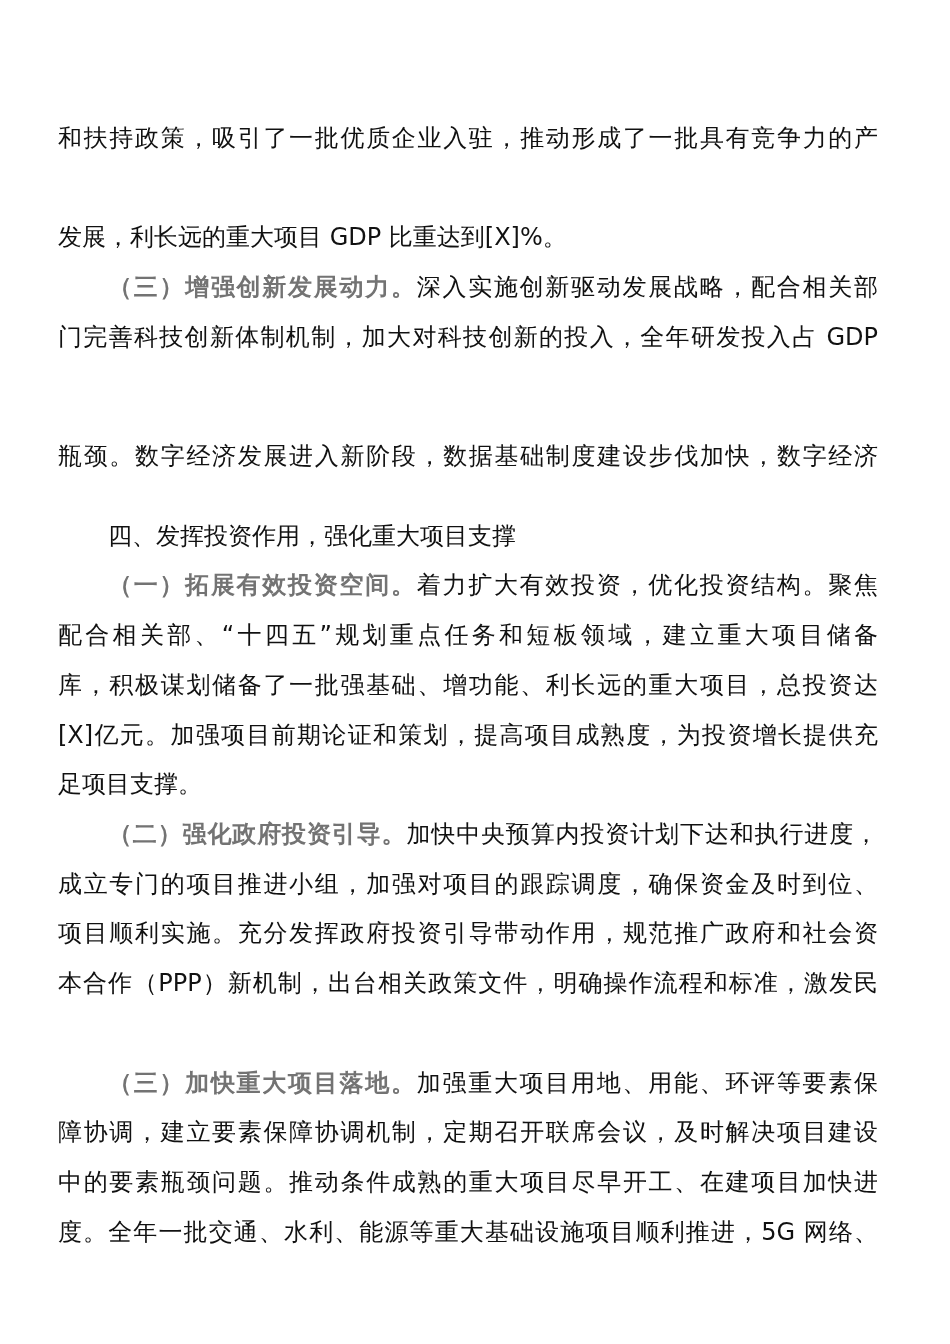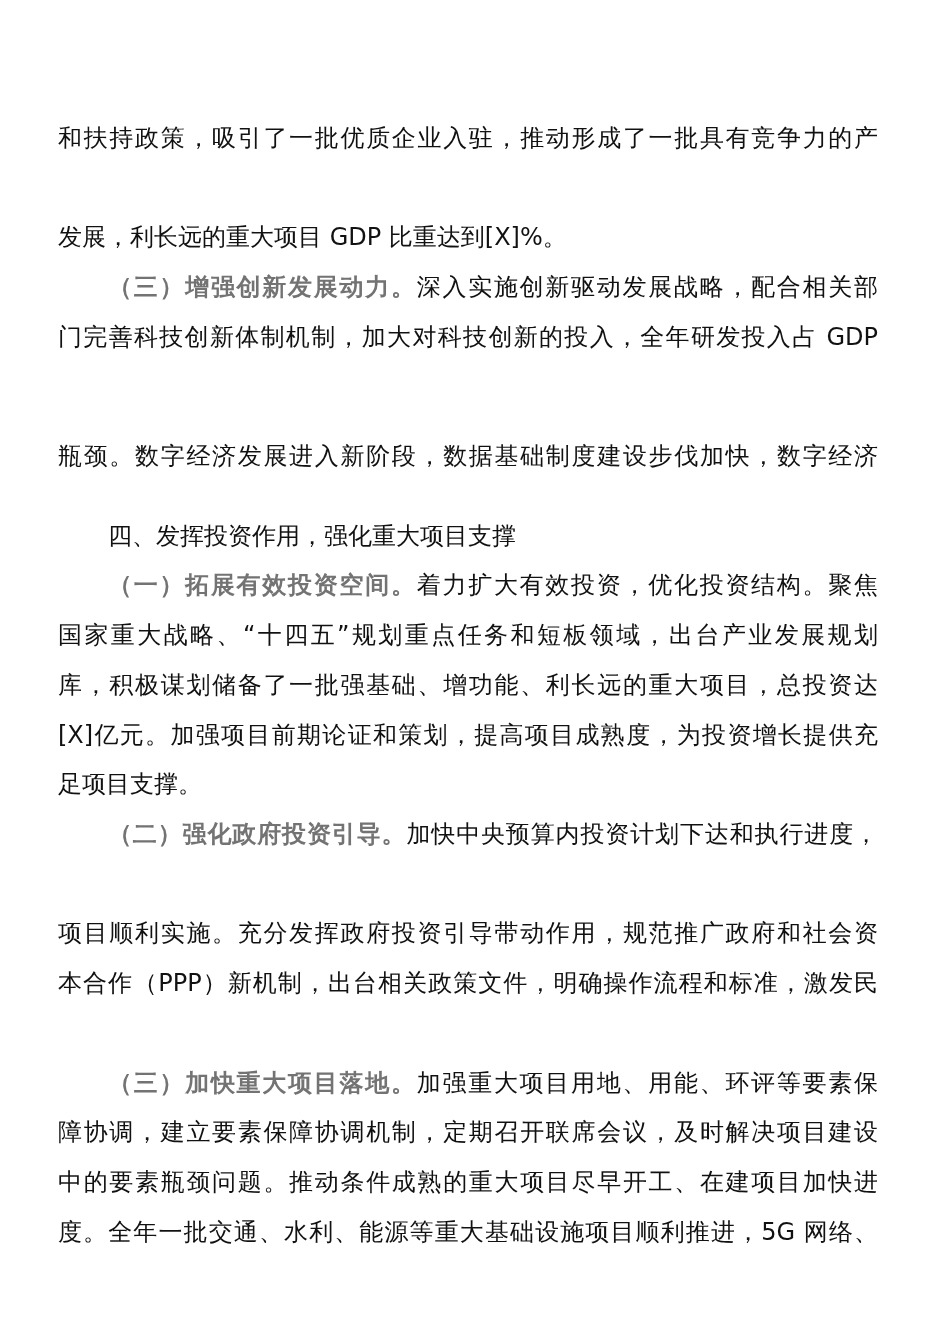--- a/index.html
+++ b/index.html
@@ -35,28 +35,29 @@
     <b>（三）增强创新发展动力。</b><span>深入实施创新驱动发展战略，配合相关部</span>
   </div>
   <div class="line" style="top:320px">门完善科技创新体制机制，加大对科技创新的投入，全年研发投入占 GDP</div>
   <div class="line" style="top:439px">瓶颈。数字经济发展进入新阶段，数据基础制度建设步伐加快，数字经济</div>
 
   <div class="line heading" style="top:519px">四、发挥投资作用，强化重大项目支撑</div>
 
   <div class="line indent" style="top:568px">
     <b>（一）拓展有效投资空间。</b><span>着力扩大有效投资，优化投资结构。聚焦</span>
   </div>
-  <div class="line" style="top:618px">国家重大战略、“十四五”规划重点任务和短板领域，出台产业发展规划</div>
+  <div class="line" style="top:618px">配合相关部、“十四五”规划重点任务和短板领域，建立重大项目储备</div>
   <div class="line" style="top:668px">库，积极谋划储备了一批强基础、增功能、利长远的重大项目，总投资达</div>
   <div class="line" style="top:718px">[X]亿元。加强项目前期论证和策划，提高项目成熟度，为投资增长提供充</div>
   <div class="line last" style="top:767px">足项目支撑。</div>
 
   <div class="line indent" style="top:817px">
     <b>（二）强化政府投资引导。</b><span>加快中央预算内投资计划下达和执行进度，</span>
   </div>
+  <div class="line" style="top:867px">成立专门的项目推进小组，加强对项目的跟踪调度，确保资金及时到位、</div>
   <div class="line" style="top:966px">本合作（PPP）新机制，出台相关政策文件，明确操作流程和标准，激发民</div>
   <div class="line" style="top:916px">项目顺利实施。充分发挥政府投资引导带动作用，规范推广政府和社会资</div>
 
   <div class="line indent" style="top:1066px">
     <b>（三）加快重大项目落地。</b><span>加强重大项目用地、用能、环评等要素保</span>
   </div>
   <div class="line" style="top:1115px">障协调，建立要素保障协调机制，定期召开联席会议，及时解决项目建设</div>
   <div class="line" style="top:1165px">中的要素瓶颈问题。推动条件成熟的重大项目尽早开工、在建项目加快进</div>
   <div class="line" style="top:1215px">度。全年一批交通、水利、能源等重大基础设施项目顺利推进，5G 网络、</div>
 

